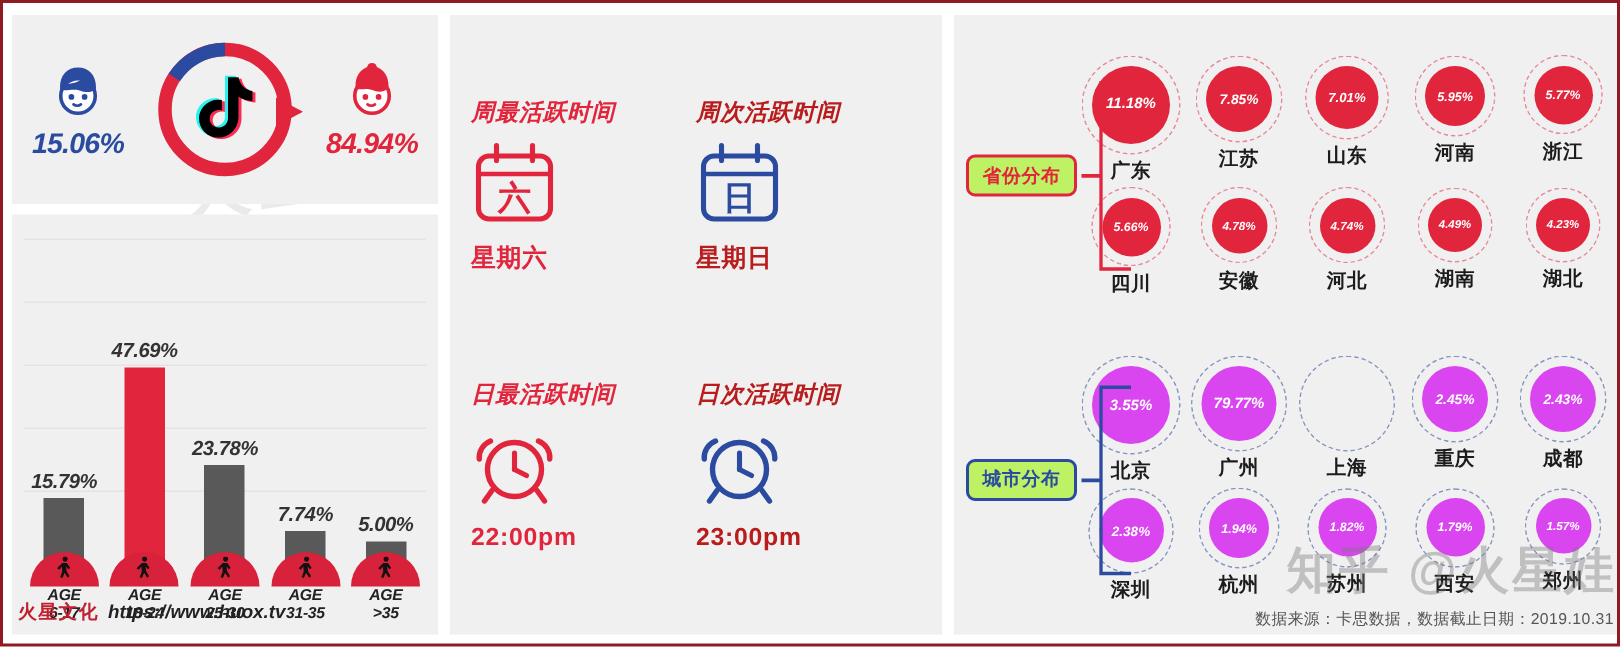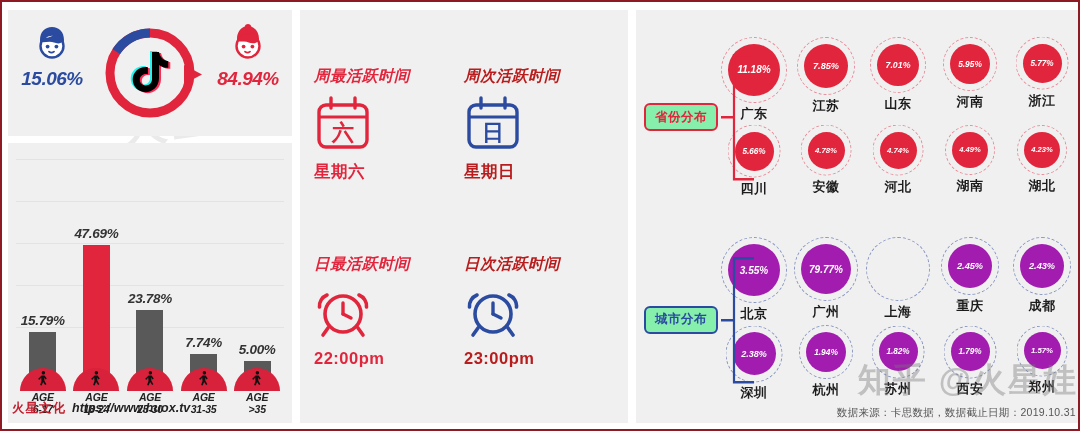--- a/index.html
+++ b/index.html
@@ -42,21 +42,21 @@
 
   
   .col-left { width: 300px; display: flex; flex-direction: column; gap: 7px; position: relative; z-index: 2;}
   .col-mid  { width: 344px; position: relative; z-index: 2;}
   .col-right{ flex: 1; position: relative; z-index: 2;}
 
   .panel { background: #f0f0f0; position: relative; }
 
   
   .gender-panel { height: 126px; display: flex; align-items: center; justify-content: center; }
-  .gender-row { display: flex; align-items: flex-start; justify-content: center; width: 100%; }
+  .gender-row { display: flex; align-items: center; justify-content: center; width: 100%; }
   .gender-side { display: flex; flex-direction: column; align-items: center; width: 88px; }
   .gender-pct { font-size: 19px; font-weight: bold; font-style: italic; margin-top: 3px; letter-spacing: -0.5px;}
   .male .gender-pct { color: #2b4ba0; }
   .female .gender-pct { color: #e1253c; }
   .donut-wrap { position: relative; width: 104px; height: 104px; margin: 0 2px;}
   .tiktok-note { position: absolute; left: 50%; top: 50%; transform: translate(-50%,-50%); }
 
   
   .age-panel { flex: 1; padding: 10px 8px 4px 8px; display: flex; flex-direction: column; }
   .chart-area { position: relative; flex: 1; }
@@ -87,38 +87,38 @@
   .mid-icon { margin: 8px 0 6px 0; }
   .mid-value { font-size: 16.5px; font-weight: bold; letter-spacing: 0.5px;}
 
   
   .right-panel { height: 100%; padding: 6px 8px 2px 8px; position: relative; display: flex; flex-direction: column;}
   .dist-block { flex: 1; position: relative; display: flex; align-items: center; }
   .dist-tag {
     width: 74px; min-width: 74px; height: 28px; border-radius: 6px;
     display: flex; align-items: center; justify-content: center;
     font-size: 12.5px; font-weight: bold; letter-spacing: 0.5px;
-    background: #86efac; position: relative; z-index: 3;
+    background: #bef264; position: relative; z-index: 3;
   }
   .tag-red { border: 2px solid #e1253c; color: #e1253c; }
   .tag-blue { border: 2px solid #2b4ba0; color: #2b4ba0; }
   .connector { position: absolute; z-index: 1; }
   .rows { flex: 1; display: flex; flex-direction: column; justify-content: center; gap: 2px; }
   .bubble-row { display: flex; justify-content: space-around; align-items: flex-start; }
   .bubble-cell { width: 72px; display: flex; flex-direction: column; align-items: center; }
   .bubble {
     position: relative; display: flex; align-items: center; justify-content: center;
     margin-bottom: 2px;
   }
   .ring { position: absolute; left: 50%; top: 50%; transform: translate(-50%,-50%); border-radius: 50%; }
   .ring-red { border: 1.5px dashed #e78a98; }
   .ring-blue { border: 1.5px dashed #8795c2; }
   .disc { border-radius: 50%; display: flex; align-items: center; justify-content: center; color: #fff; font-weight: bold; font-style: italic; }
   .disc-red { background: #e1253c; }
-  .disc-blue { background: #a21caf; }
+  .disc-blue { background: #d946ef; }
   .bub-name { font-size: 13px; font-weight: bold; color: #1c1c1c; letter-spacing: 0.5px;}
 
   
   .src-note {
     position: absolute; right: 10px; bottom: 3px;
     font-size: 10.5px; color: #555; letter-spacing: 0.3px;
   }
   .brand-foot {
     position: absolute; left: 4px; bottom: 6px;
     display: flex; align-items: baseline; gap: 6px; z-index: 3;

